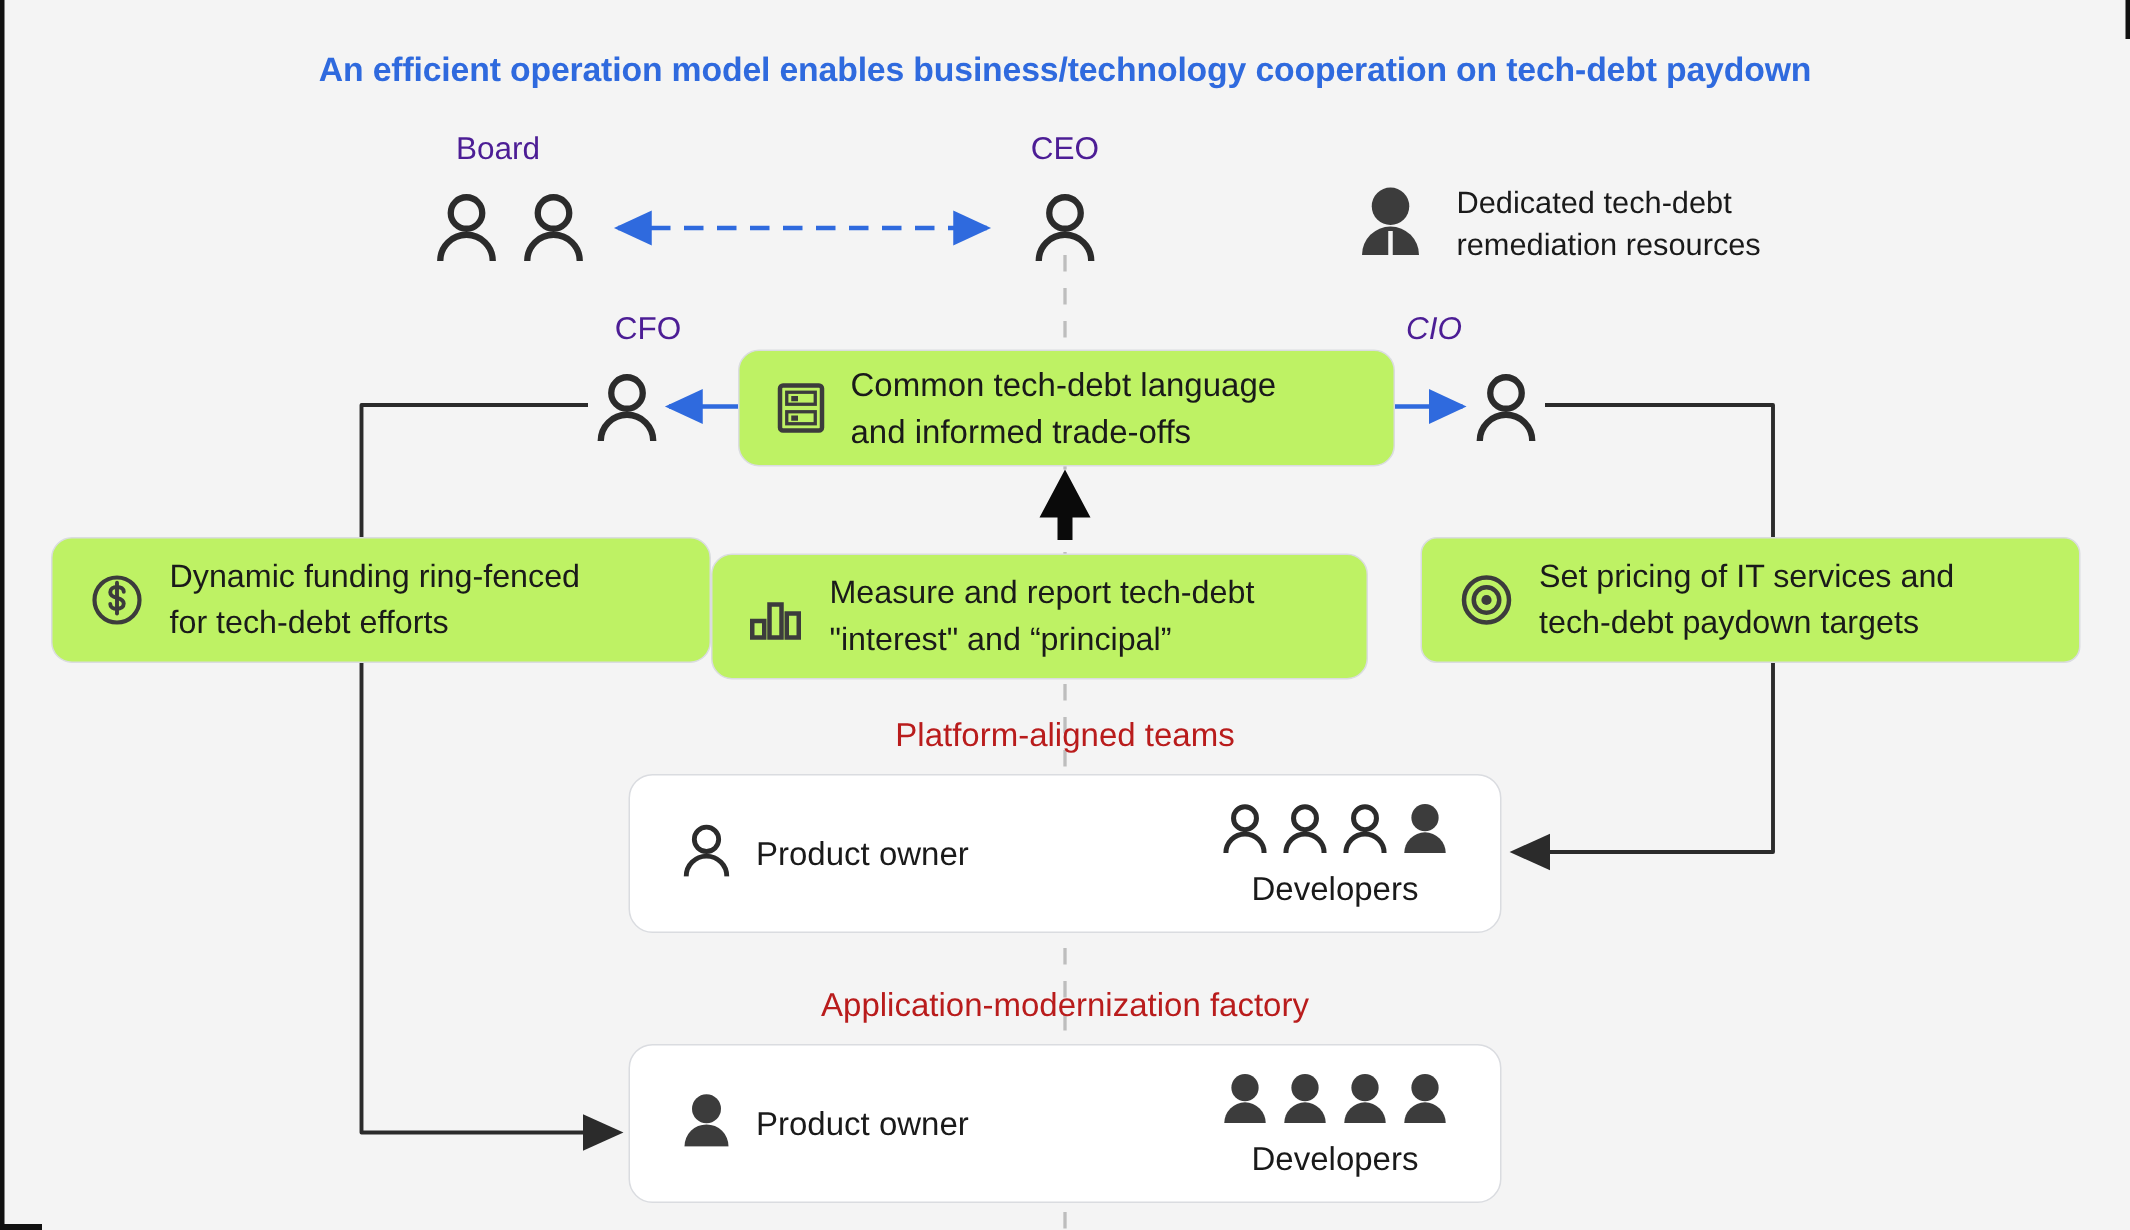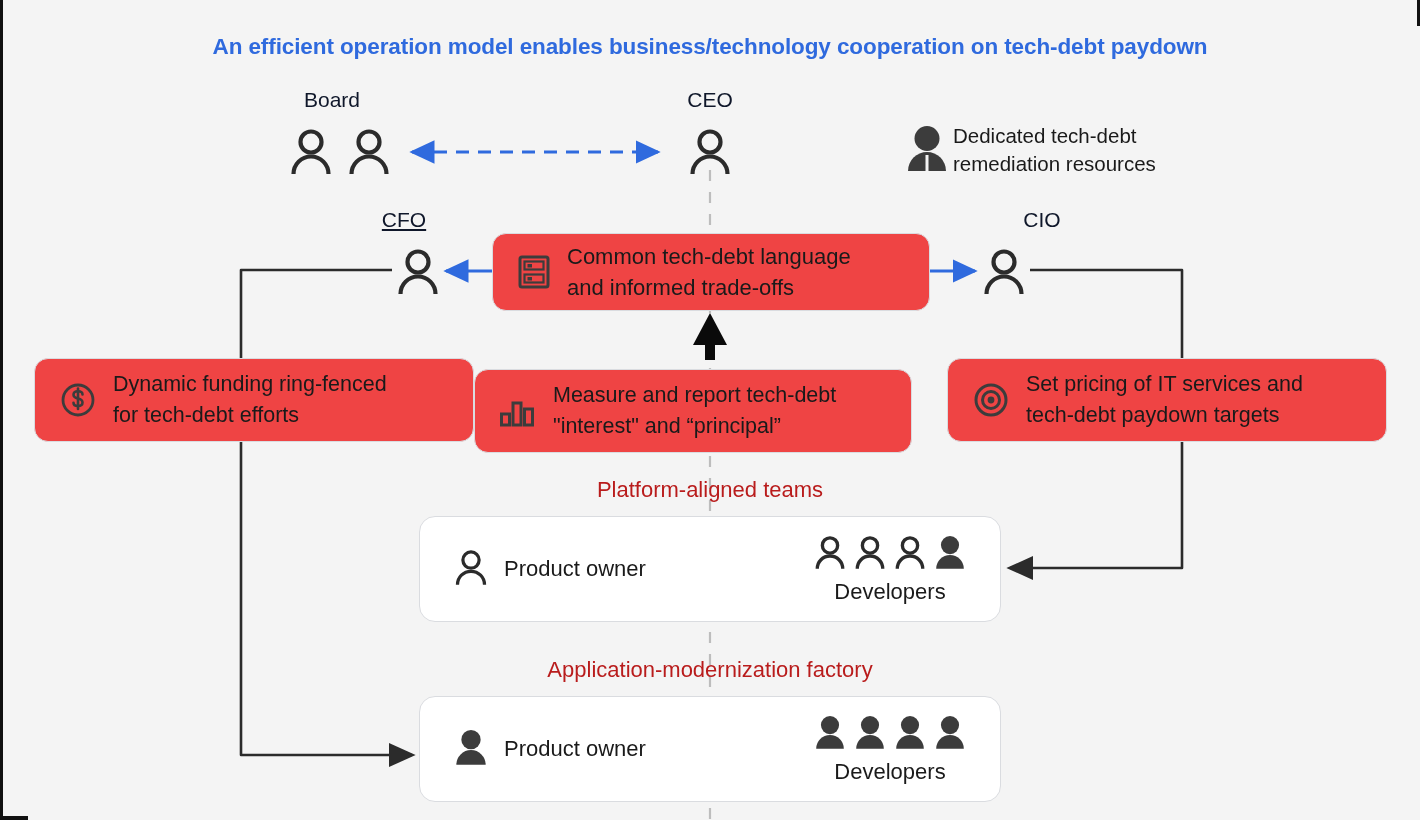--- a/index.html
+++ b/index.html
@@ -51,29 +51,29 @@
     font-size: 22.5px;
     font-weight: bold;
     color: #2f6ade;
     letter-spacing: -0.1px;
   }
 
   
   .role-label {
     position: absolute;
     font-size: 21px;
-    color: #0f172a;
+    color: #4c1d95;
     text-align: center;
     white-space: nowrap;
   }
 
   
   .card {
     position: absolute;
-    background: #ef4444;
+    background: #bef264;
     border: 1px solid #dadce0;
     border-radius: 14px;
     box-sizing: border-box;
     display: flex;
     align-items: center;
     z-index: 6;
   }
   .card .card-icon {
     flex: 0 0 auto;
     margin-left: 24px;
@@ -147,21 +147,21 @@
     z-index: 5;
   }
 
   
   .legend {
     position: absolute;
     left: 905px;
     top: 122px;
     display: flex;
     align-items: center;
-    gap: 4px;
+    gap: 22px;
     z-index: 5;
   }
   .legend .legend-text {
     font-size: 20.5px;
     line-height: 1.35;
     color: #1a1a1a;
     white-space: pre-line;
   }
 
   
@@ -264,31 +264,31 @@
       <svg width="44" height="46" viewBox="0 0 44 46">
         <circle cx="22" cy="13.5" r="12.5" fill="#3c3c3c"></circle>
         <path d="M3,46 A19,19 0 0 1 41,46 z" fill="#3c3c3c"></path>
         <path d="M22,30 L22,46" stroke="#f4f4f4" stroke-width="3"></path>
       </svg>
     </span>
     <span class="legend-text">Dedicated tech-debt
 remediation resources</span>
   </div>
 
-  <div class="role-label" style="left:304px; top:208px; width:200px;text-decoration:underline;">CFO</div>
+  <div class="role-label" style="left:332px; top:208px; width:200px;">CFO</div>
   <div class="people-row" style="left:396px; top:248px;">
     <span>
       <svg width="44" height="46" viewBox="0 0 44 46">
         <circle cx="22" cy="14" r="10.5" fill="none" stroke="#2b2b2b" stroke-width="4.2"></circle>
         <path d="M4.5,46 A17.5,17.5 0 0 1 39.5,46" fill="none" stroke="#2b2b2b" stroke-width="4.2"></path>
       </svg>
     </span>
   </div>
 
-  <div class="role-label" style="left:942px; top:208px; width:200px;">CIO</div>
+  <div class="role-label" style="left:856px; top:208px; width:200px;font-style:italic;">CIO</div>
   <div class="people-row" style="left:982px; top:248px;">
     <span>
       <svg width="44" height="46" viewBox="0 0 44 46">
         <circle cx="22" cy="14" r="10.5" fill="none" stroke="#2b2b2b" stroke-width="4.2"></circle>
         <path d="M4.5,46 A17.5,17.5 0 0 1 39.5,46" fill="none" stroke="#2b2b2b" stroke-width="4.2"></path>
       </svg>
     </span>
   </div>
 
   <div class="card center-card" style="left:492px; top:233px; width:438px; height:78px;">
@@ -322,21 +322,21 @@
       <svg width="38" height="32" viewBox="0 0 38 32">
         <rect x="2.5" y="19" width="8" height="11" fill="none" stroke="#3c3c3c" stroke-width="3"></rect>
         <rect x="14" y="8" width="8" height="22" fill="none" stroke="#3c3c3c" stroke-width="3"></rect>
         <rect x="25.5" y="14" width="8" height="16" fill="none" stroke="#3c3c3c" stroke-width="3"></rect>
       </svg>
     </span>
     <span class="card-text">Measure and report tech-debt
 "interest" and “principal”</span>
   </div>
 
-  <div class="card" style="left:947px; top:358px; width:440px; height:84px;">
+  <div class="card" style="left:947px; top:358px; width:440px; height:84px;border-radius:11px;">
     <span class="card-icon">
       <svg width="38" height="38" viewBox="0 0 38 38">
         <circle cx="19" cy="19" r="15" fill="none" stroke="#3c3c3c" stroke-width="3"></circle>
         <circle cx="19" cy="19" r="8.5" fill="none" stroke="#3c3c3c" stroke-width="3"></circle>
         <circle cx="19" cy="19" r="3.4" fill="#3c3c3c"></circle>
       </svg>
     </span>
     <span class="card-text">Set pricing of IT services and
 tech-debt paydown targets</span>
   </div>

